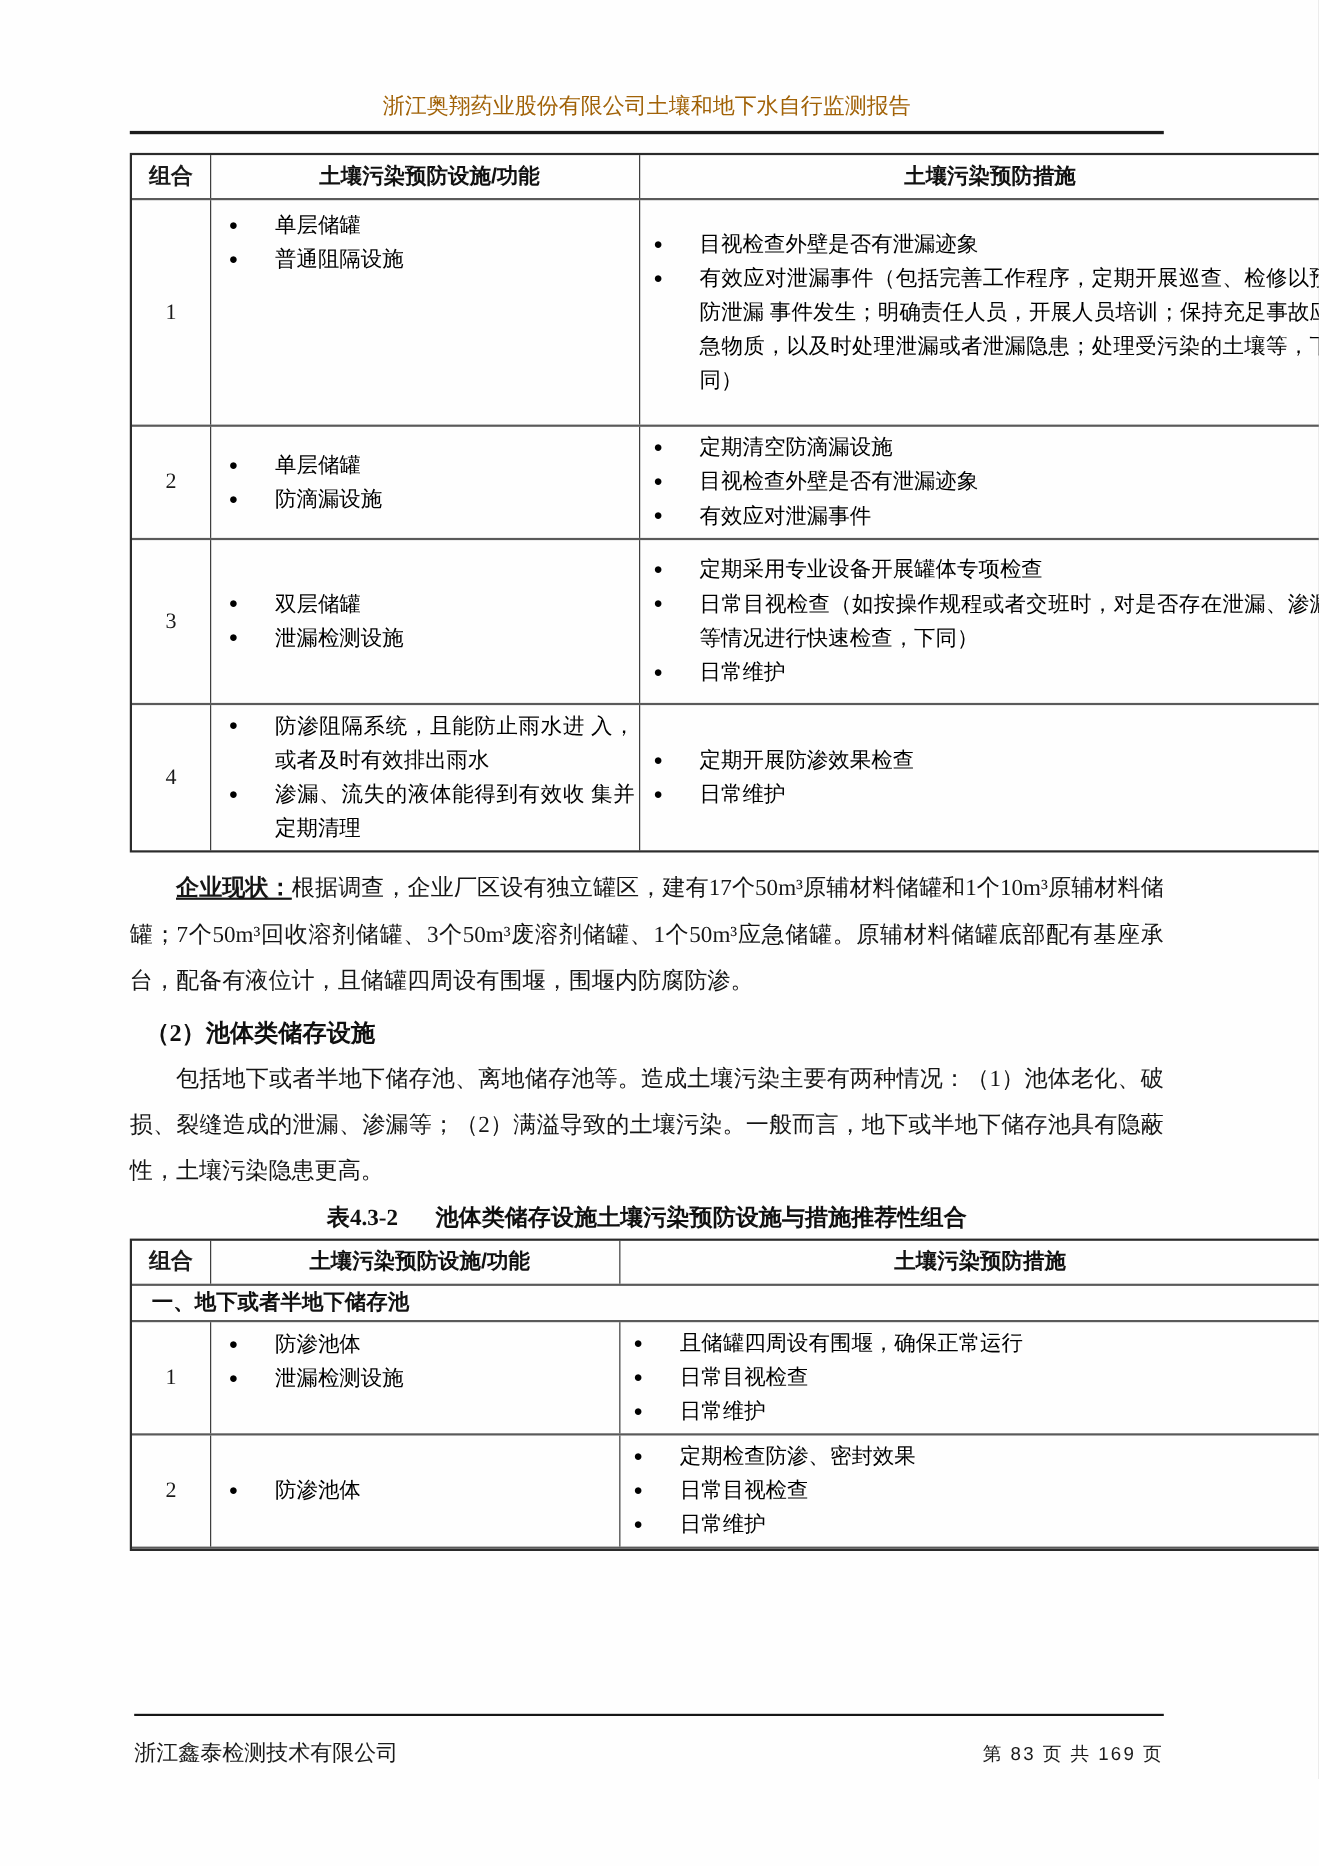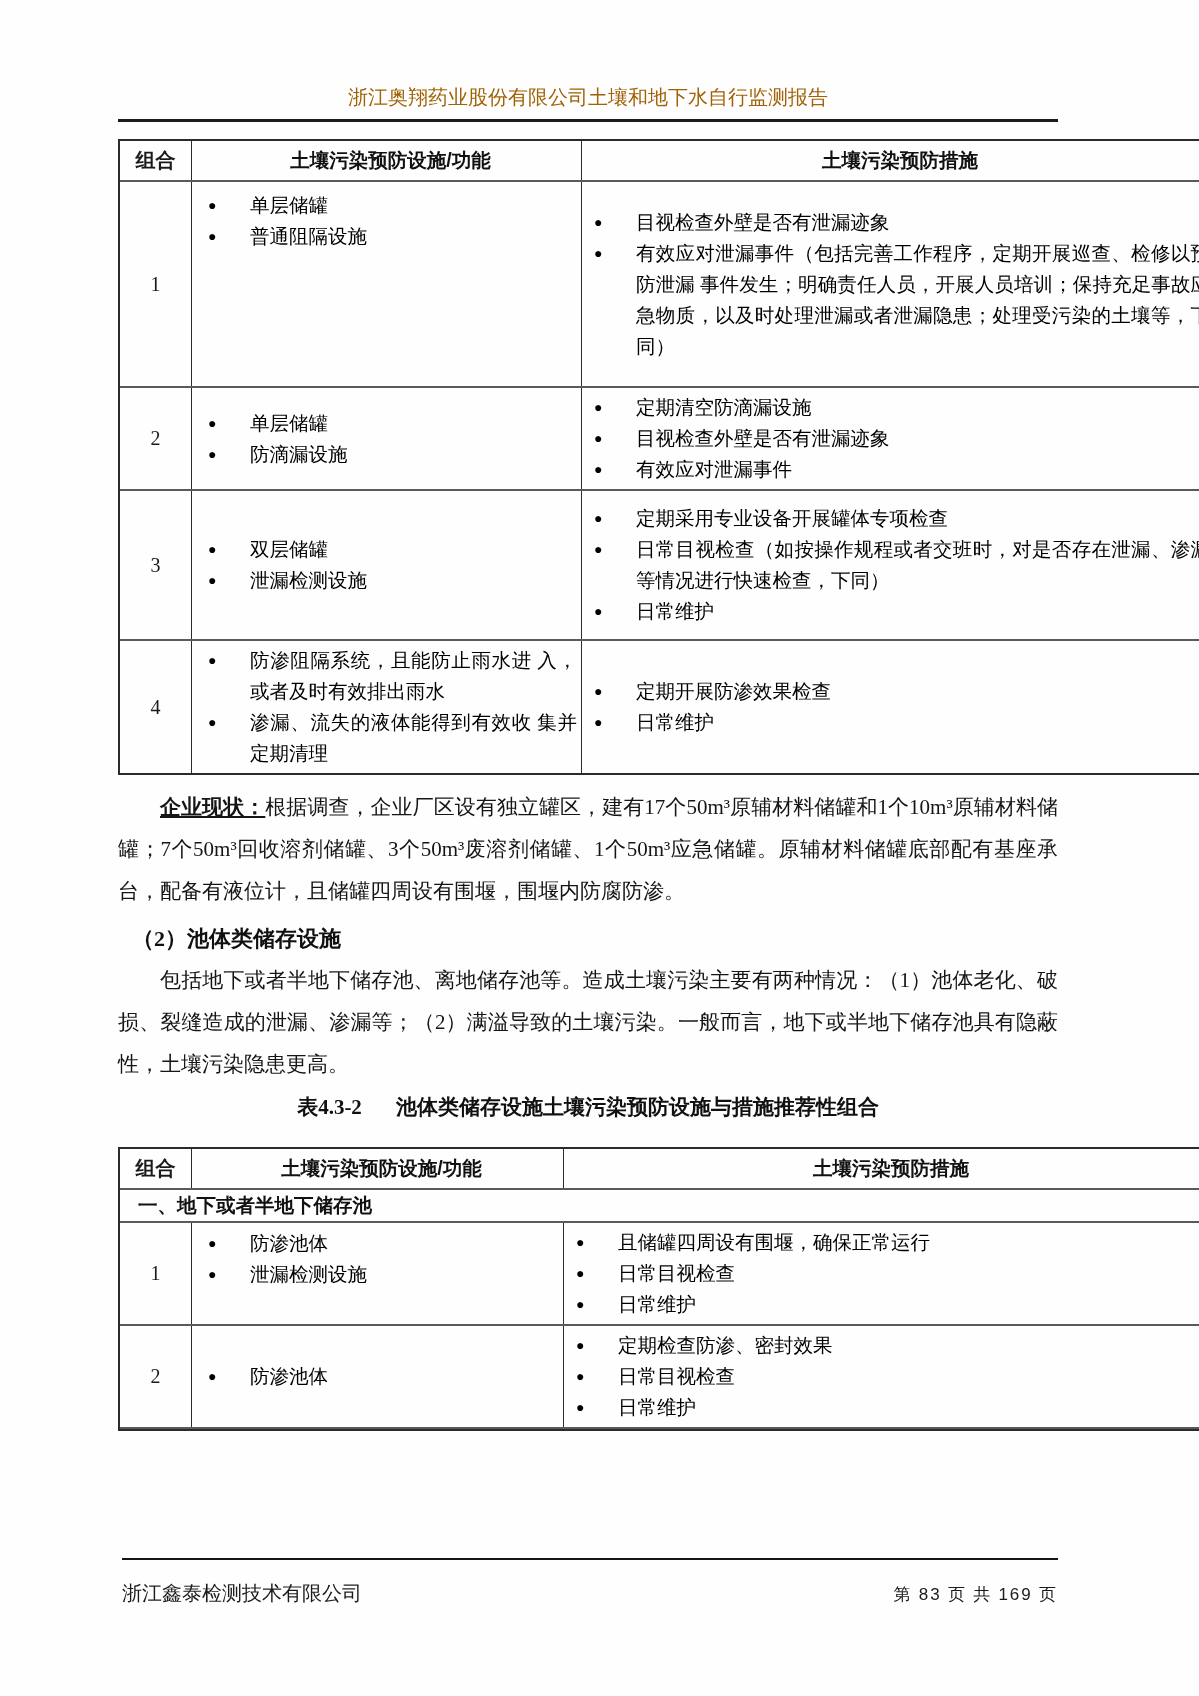--- a/index.html
+++ b/index.html
@@ -72,21 +72,21 @@
   }
   .para-status{margin-top:11px;}
   .status-label{font-weight:bold;text-decoration:underline;}
   .sub-heading{
     margin:9px 0 2px 14px;
     font-weight:bold;font-size:22px;line-height:36px;color:#101010;
   }
   .tbl-caption{
     width:940px;text-align:center;
     font-weight:bold;font-size:21px;line-height:36px;
-    margin:4px 0 22px 0;color:#101010;
+    margin:4px 0 1px 0;color:#101010;
   }
   .tbl-caption .cap-no{margin-right:34px;}
 
   
   .doc-footer{
     position:absolute;left:122px;top:1558px;width:936px;
     border-top:2px solid #161616;
     padding-top:20px;
     display:flex;justify-content:space-between;align-items:baseline;
   }

